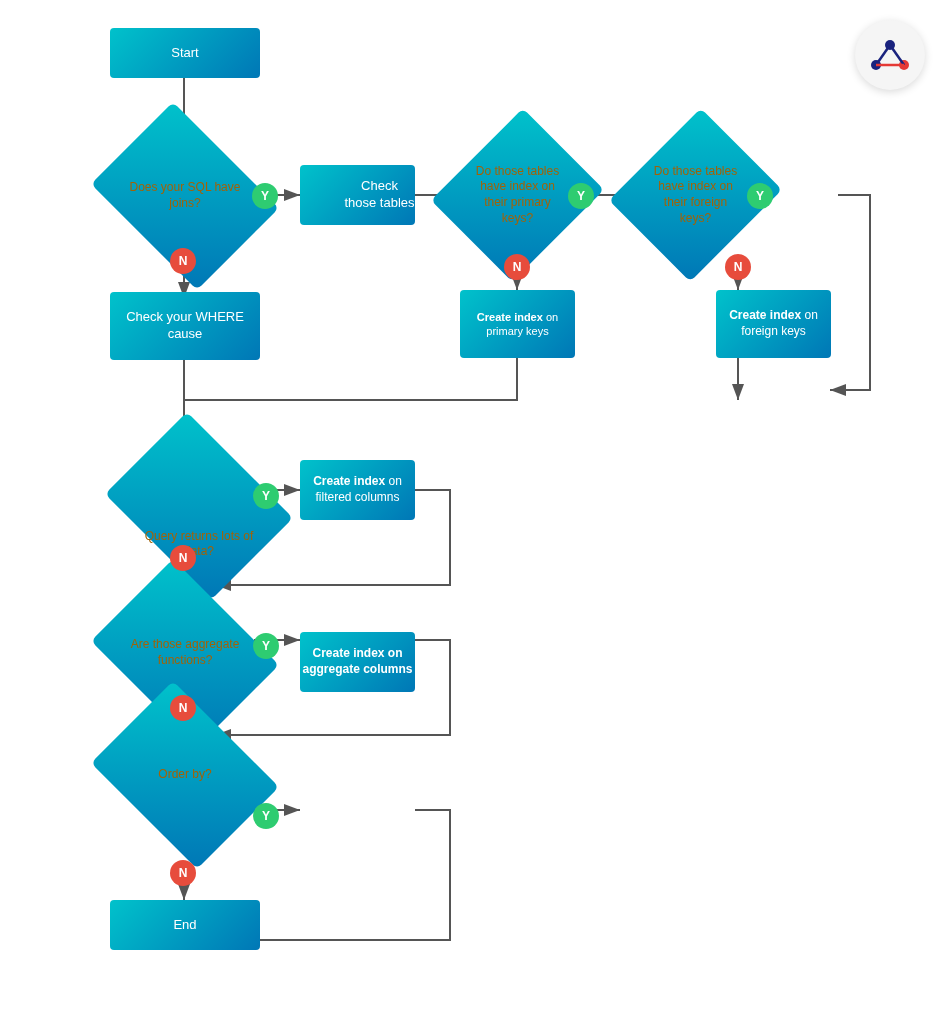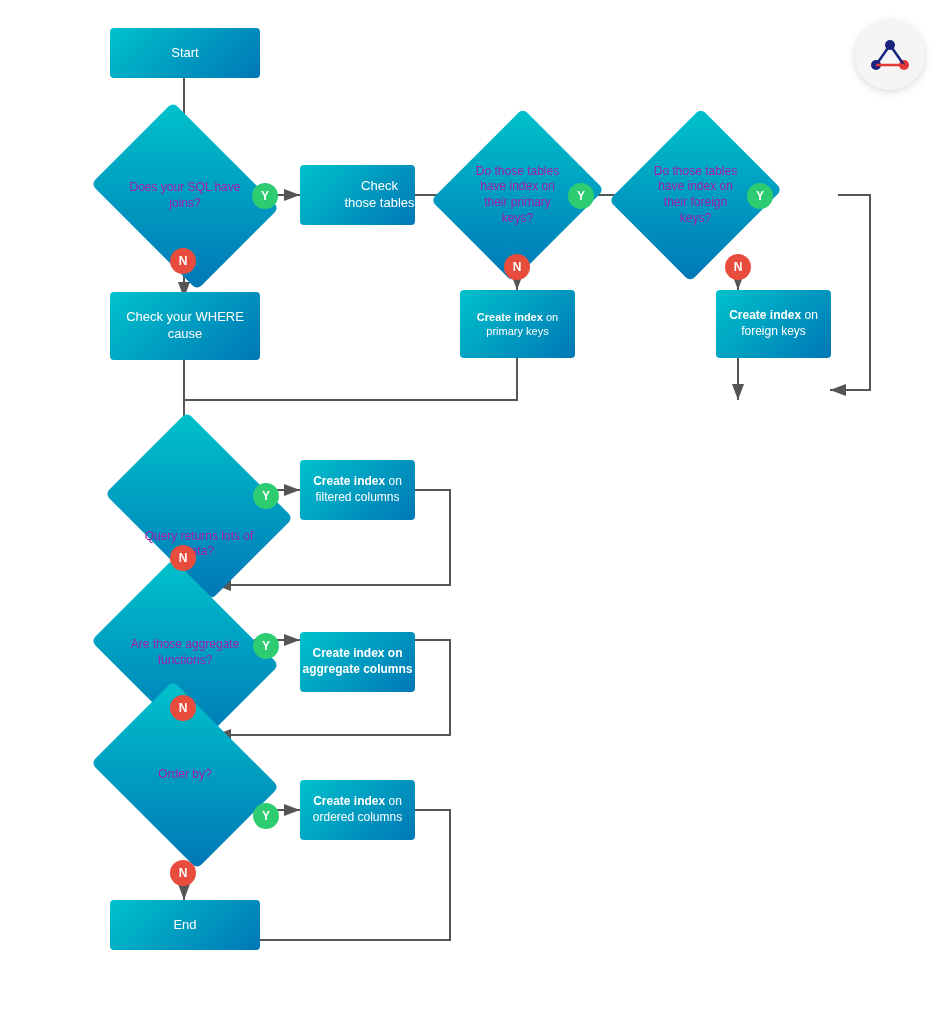--- a/index.html
+++ b/index.html
@@ -59,21 +59,21 @@
       width: 100%;
       height: 100%;
       background: linear-gradient(135deg, #00c2cb, #0077b6);
       transform: rotate(45deg);
       border-radius: 6px;
     }
 
     .diamond-text {
       position: absolute;
       text-align: center;
-      color: #a21caf;
+      color: #a16207;
       font-size: 12px;
       font-weight: 500;
       line-height: 1.3;
       z-index: 2;
       padding: 4px;
       width: 90%;
     }
 
     
     .badge {
@@ -273,21 +273,18 @@
   </div>
 
   <div class="badge badge-y" style="left:253px; top:803px;">
     <span>Y</span>
   </div>
 
   <div class="badge badge-n" style="left:170px; top:860px;">
     <span>N</span>
   </div>
 
-  <div class="rect-shape" style="left:300px; top:780px; width:115px; height:60px; font-size:12px;">
-    <span><b>Create index</b><span> on ordered columns</span></span>
-  </div>
 
   <div class="rect-shape" style="left:110px; top:900px; width:150px; height:50px;">
     <span>End</span>
   </div>
 
 </div>
 
 </body></html>

